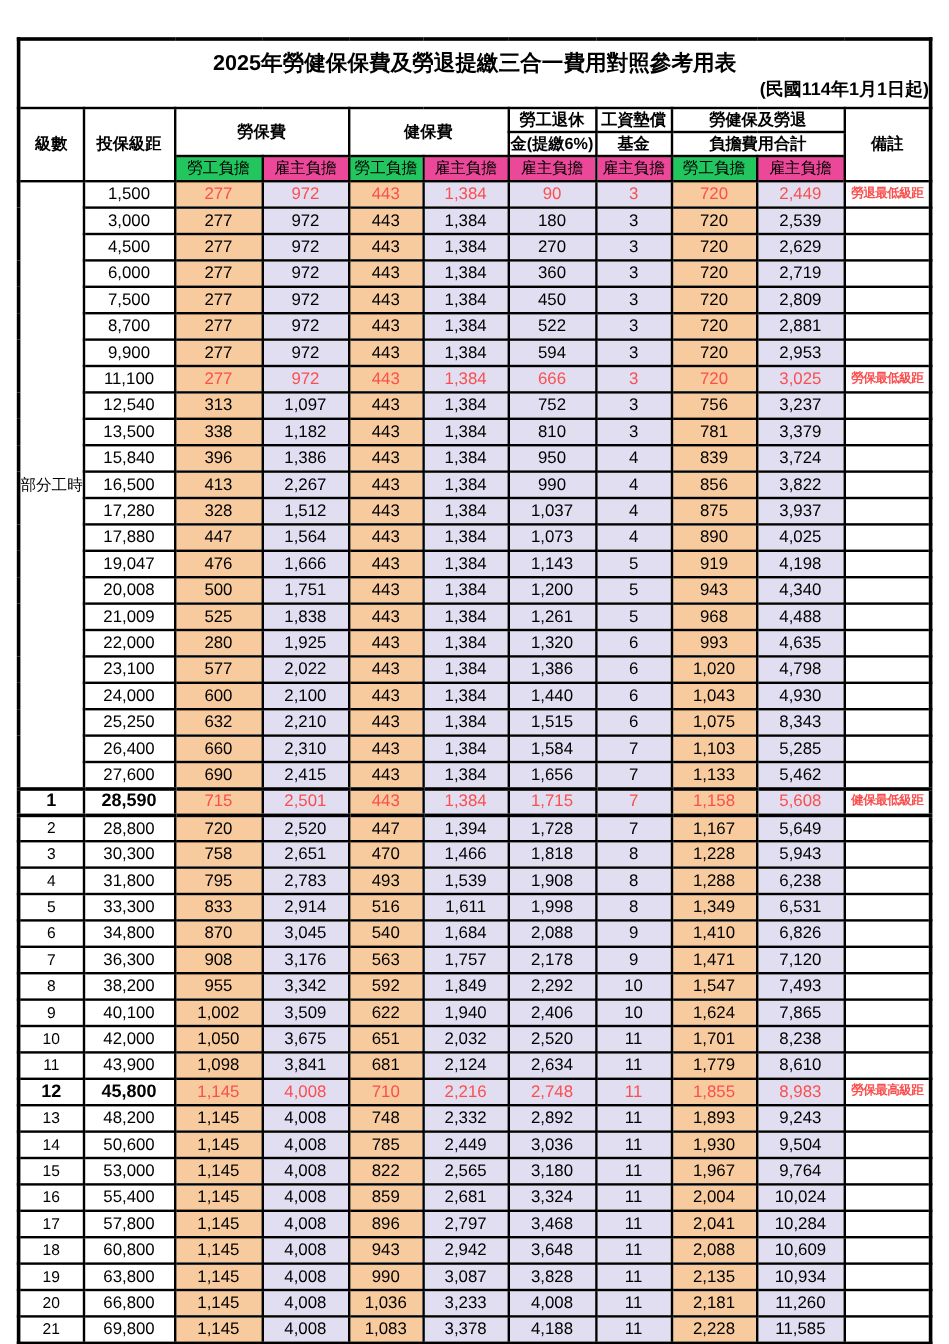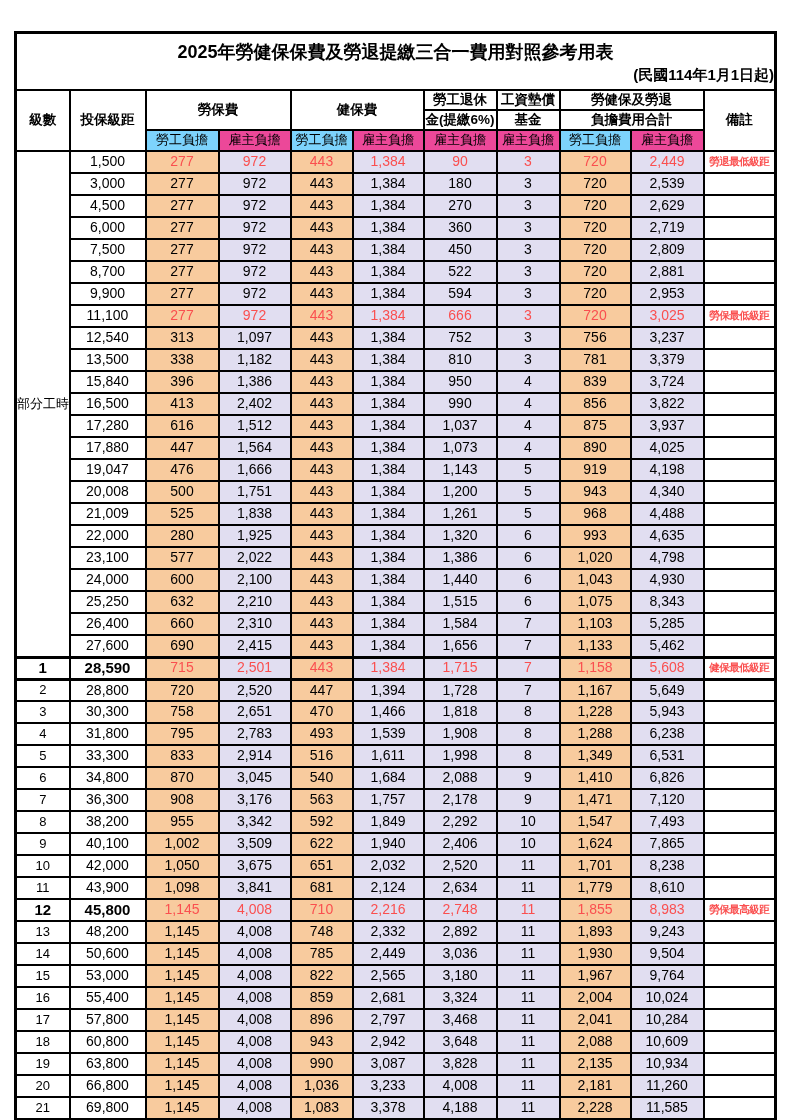--- a/index.html
+++ b/index.html
@@ -17,21 +17,21 @@
     font-size:14px;color:#000;line-height:1.1;
   }
   tr.title-row th{height:55px;border-bottom:2px solid #000;}
   .title-line1{font-size:18px;font-weight:700;line-height:1.5;}
   .title-line2{font-size:15px;font-weight:700;line-height:1.2;text-align:right;}
   thead tr.h1 th,thead tr.h2 th{height:18px;font-weight:700;font-size:13.5px;}
   thead tr.h3 th{height:19px;font-weight:400;font-size:13px;}
   tbody tr{height:22px;}
   td.emp{background:#f8cb9e;}
   td.er{background:#e1def1;}
-  th.emp{background:#7dd3fc;}
+  th.emp{background:#22c55e;}
   th.er{background:#ec4899;}
   td.level{font-size:13px;}
   td.bracket{font-size:14px;}
   td.remark{font-size:10.5px;color:#fa4f4f;font-weight:600;letter-spacing:-0.5px;}
   tr.red td.num{color:#fa4f4f;}
   tr.bold td.level,tr.bold td.bracket{font-weight:700;font-size:15px;}
   tr.thick td{border-top-width:3px;border-bottom-width:3px;}
 </style>
 </head>
 <body>
@@ -214,32 +214,32 @@
           <td class="er num">1,384</td>
           <td class="er num">950</td>
           <td class="er num">4</td>
           <td class="emp num">839</td>
           <td class="er num">3,724</td>
           <td class="remark"></td>
         </tr>
         <tr>
           <td class="bracket">16,500</td>
           <td class="emp num">413</td>
-          <td class="er num">2,402</td>
+          <td class="er num">2,267</td>
           <td class="emp num">443</td>
           <td class="er num">1,384</td>
           <td class="er num">990</td>
           <td class="er num">4</td>
           <td class="emp num">856</td>
           <td class="er num">3,822</td>
           <td class="remark"></td>
         </tr>
         <tr>
           <td class="bracket">17,280</td>
-          <td class="emp num">616</td>
+          <td class="emp num">328</td>
           <td class="er num">1,512</td>
           <td class="emp num">443</td>
           <td class="er num">1,384</td>
           <td class="er num">1,037</td>
           <td class="er num">4</td>
           <td class="emp num">875</td>
           <td class="er num">3,937</td>
           <td class="remark"></td>
         </tr>
         <tr>

